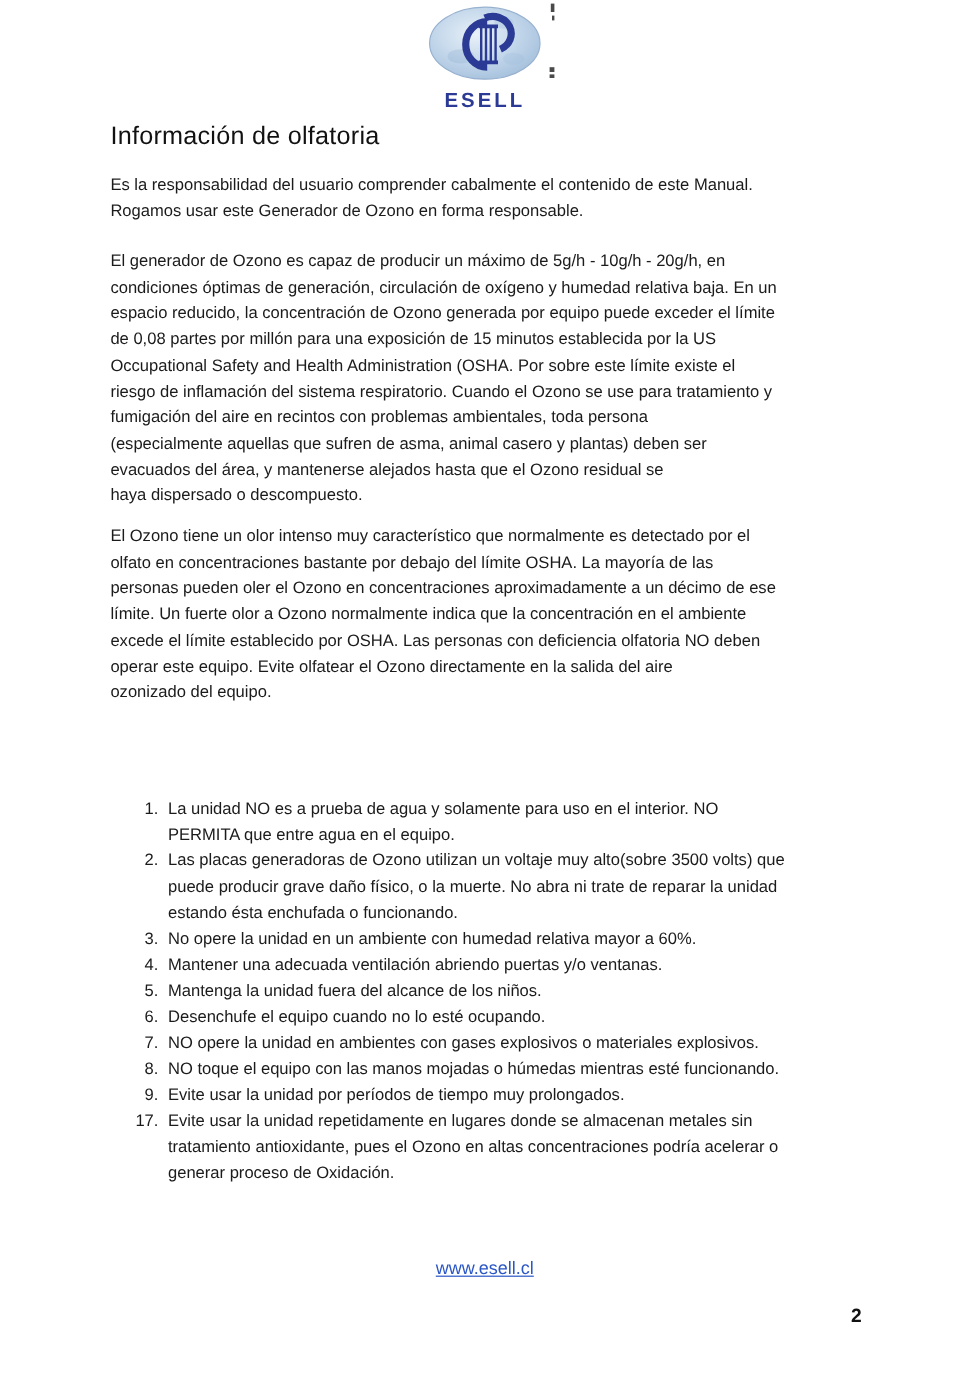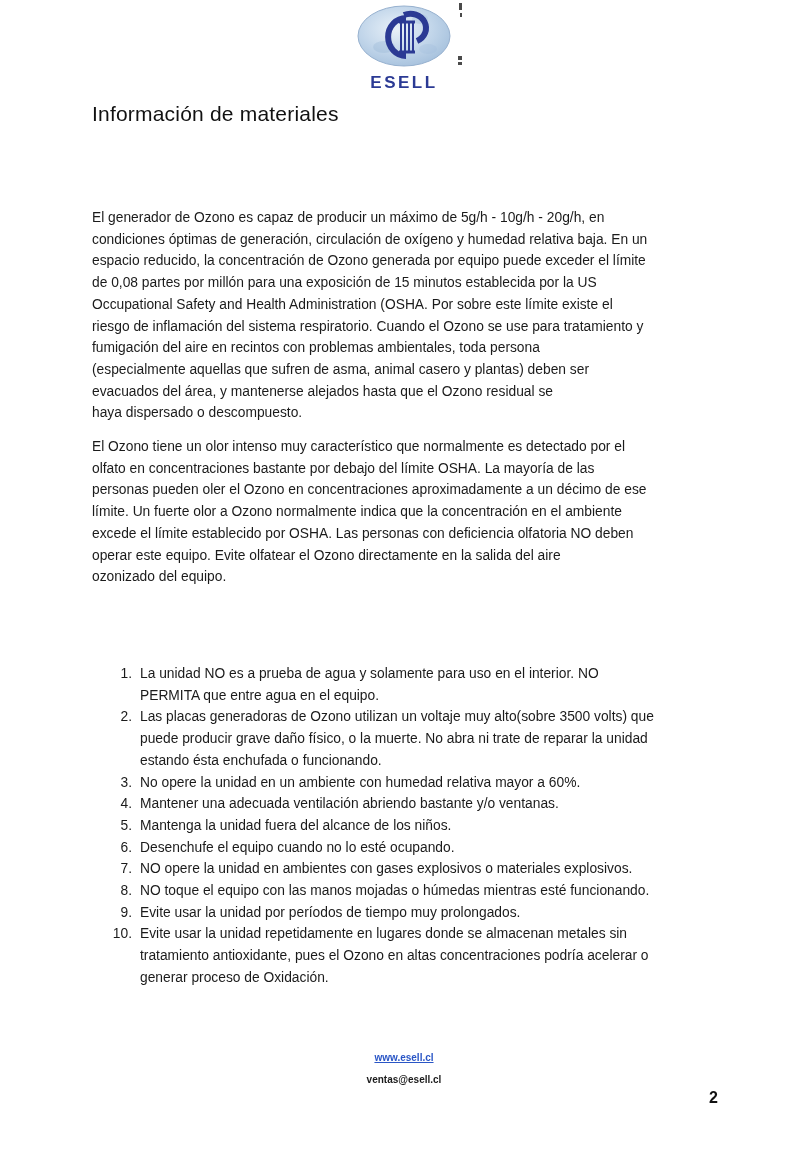--- a/index.html
+++ b/index.html
@@ -56,23 +56,22 @@
   }
   .li { display: flex; }
   .num { flex: none; width: 40px; text-align: right; }
   .txt { margin-left: 8px; width: 620px; white-space: pre-line; }
   .footer {
     position: absolute;
     left: 0;
     top: 1047px;
     width: 808px;
     text-align: center;
-    font-size: 10px;
+    font-size: 15px;
     line-height: 21.5px;
-    font-weight: bold;
   }
   .site-link {
     color: #2a56c6;
     text-decoration: underline;
     cursor: pointer;
   }
   .email { color: #1b1b1b; }
   .page-num {
     position: absolute;
     top: 1089px;
@@ -106,21 +105,23 @@
       <path d="M45,18 v28 M49,18 v28 M53,18 v28 M57,18 v28" stroke="#2b3a94" stroke-width="2" fill="none"></path>
     </svg>
     <div class="logo-brand">ESELL</div>
   </div>
 
   <div class="art" style="left:459px;top:3px;width:3px;height:7px;"></div>
   <div class="art" style="left:460px;top:13px;width:2px;height:4px;"></div>
   <div class="art" style="left:458px;top:56px;width:4px;height:4px;"></div>
   <div class="art" style="left:458px;top:62px;width:4px;height:3px;"></div>
 
-  <h1 class="h1" style="top:99px;">Información de materiales</h1>
+  <h1 class="h1" style="top:99px;">Información de olfatoria</h1>
+  <p class="para" style="top:143px;">Es la responsabilidad del usuario comprender cabalmente el contenido de este Manual.
+Rogamos usar este Generador de Ozono en forma responsable.</p>
   <p class="para" style="top:207px;">El generador de Ozono es capaz de producir un máximo de 5g/h - 10g/h - 20g/h, en
 condiciones óptimas de generación, circulación de oxígeno y humedad relativa baja. En un
 espacio reducido, la concentración de Ozono generada por equipo puede exceder el límite
 de 0,08 partes por millón para una exposición de 15 minutos establecida por la US
 Occupational Safety and Health Administration (OSHA. Por sobre este límite existe el
 riesgo de inflamación del sistema respiratorio. Cuando el Ozono se use para tratamiento y
 fumigación del aire en recintos con problemas ambientales, toda persona
 (especialmente aquellas que sufren de asma, animal casero y plantas) deben ser
 evacuados del área, y mantenerse alejados hasta que el Ozono residual se
 haya dispersado o descompuesto.</p>
@@ -144,21 +145,21 @@
       <span class="txt">Las placas generadoras de Ozono utilizan un voltaje muy alto(sobre 3500 volts) que
 puede producir grave daño físico, o la muerte. No abra ni trate de reparar la unidad
 estando ésta enchufada o funcionando.</span>
     </div>
     <div class="li">
       <span class="num">3.</span>
       <span class="txt">No opere la unidad en un ambiente con humedad relativa mayor a 60%.</span>
     </div>
     <div class="li">
       <span class="num">4.</span>
-      <span class="txt">Mantener una adecuada ventilación abriendo bastante y/o ventanas.</span>
+      <span class="txt">Mantener una adecuada ventilación abriendo puertas y/o ventanas.</span>
     </div>
     <div class="li">
       <span class="num">5.</span>
       <span class="txt">Mantenga la unidad fuera del alcance de los niños.</span>
     </div>
     <div class="li">
       <span class="num">6.</span>
       <span class="txt">Desenchufe el equipo cuando no lo esté ocupando.</span>
     </div>
     <div class="li">
@@ -167,27 +168,26 @@
     </div>
     <div class="li">
       <span class="num">8.</span>
       <span class="txt">NO toque el equipo con las manos mojadas o húmedas mientras esté funcionando.</span>
     </div>
     <div class="li">
       <span class="num">9.</span>
       <span class="txt">Evite usar la unidad por períodos de tiempo muy prolongados.</span>
     </div>
     <div class="li">
-      <span class="num">10.</span>
+      <span class="num">17.</span>
       <span class="txt">Evite usar la unidad repetidamente en lugares donde se almacenan metales sin
 tratamiento antioxidante, pues el Ozono en altas concentraciones podría acelerar o
 generar proceso de Oxidación.</span>
     </div>
   </div>
 
   <div class="footer">
     <div><span class="site-link">www.esell.cl</span></div>
-    <div class="email">ventas@esell.cl</div>
   </div>
 
   <div class="page-num">2</div>
 
 </div>
 
 </body></html>

